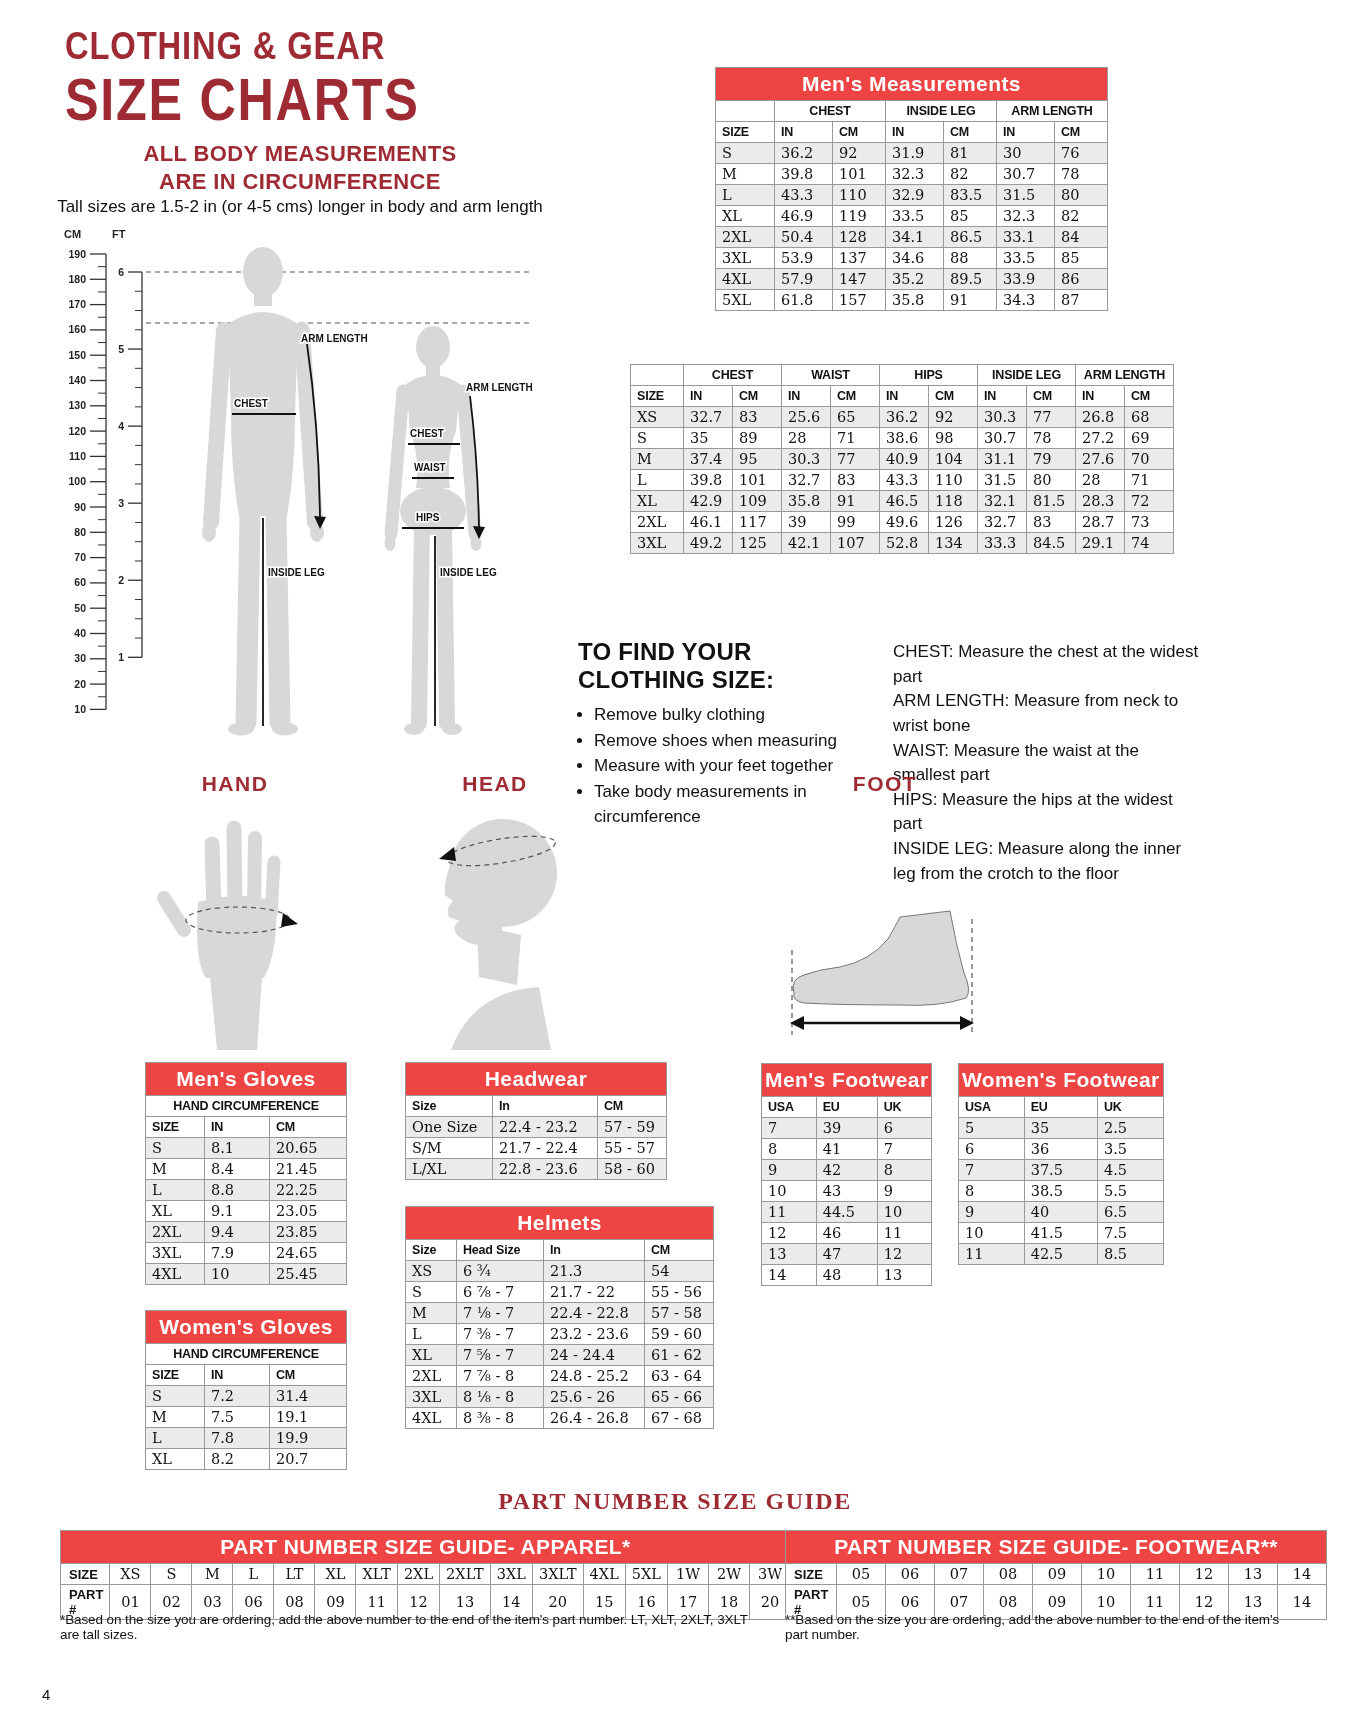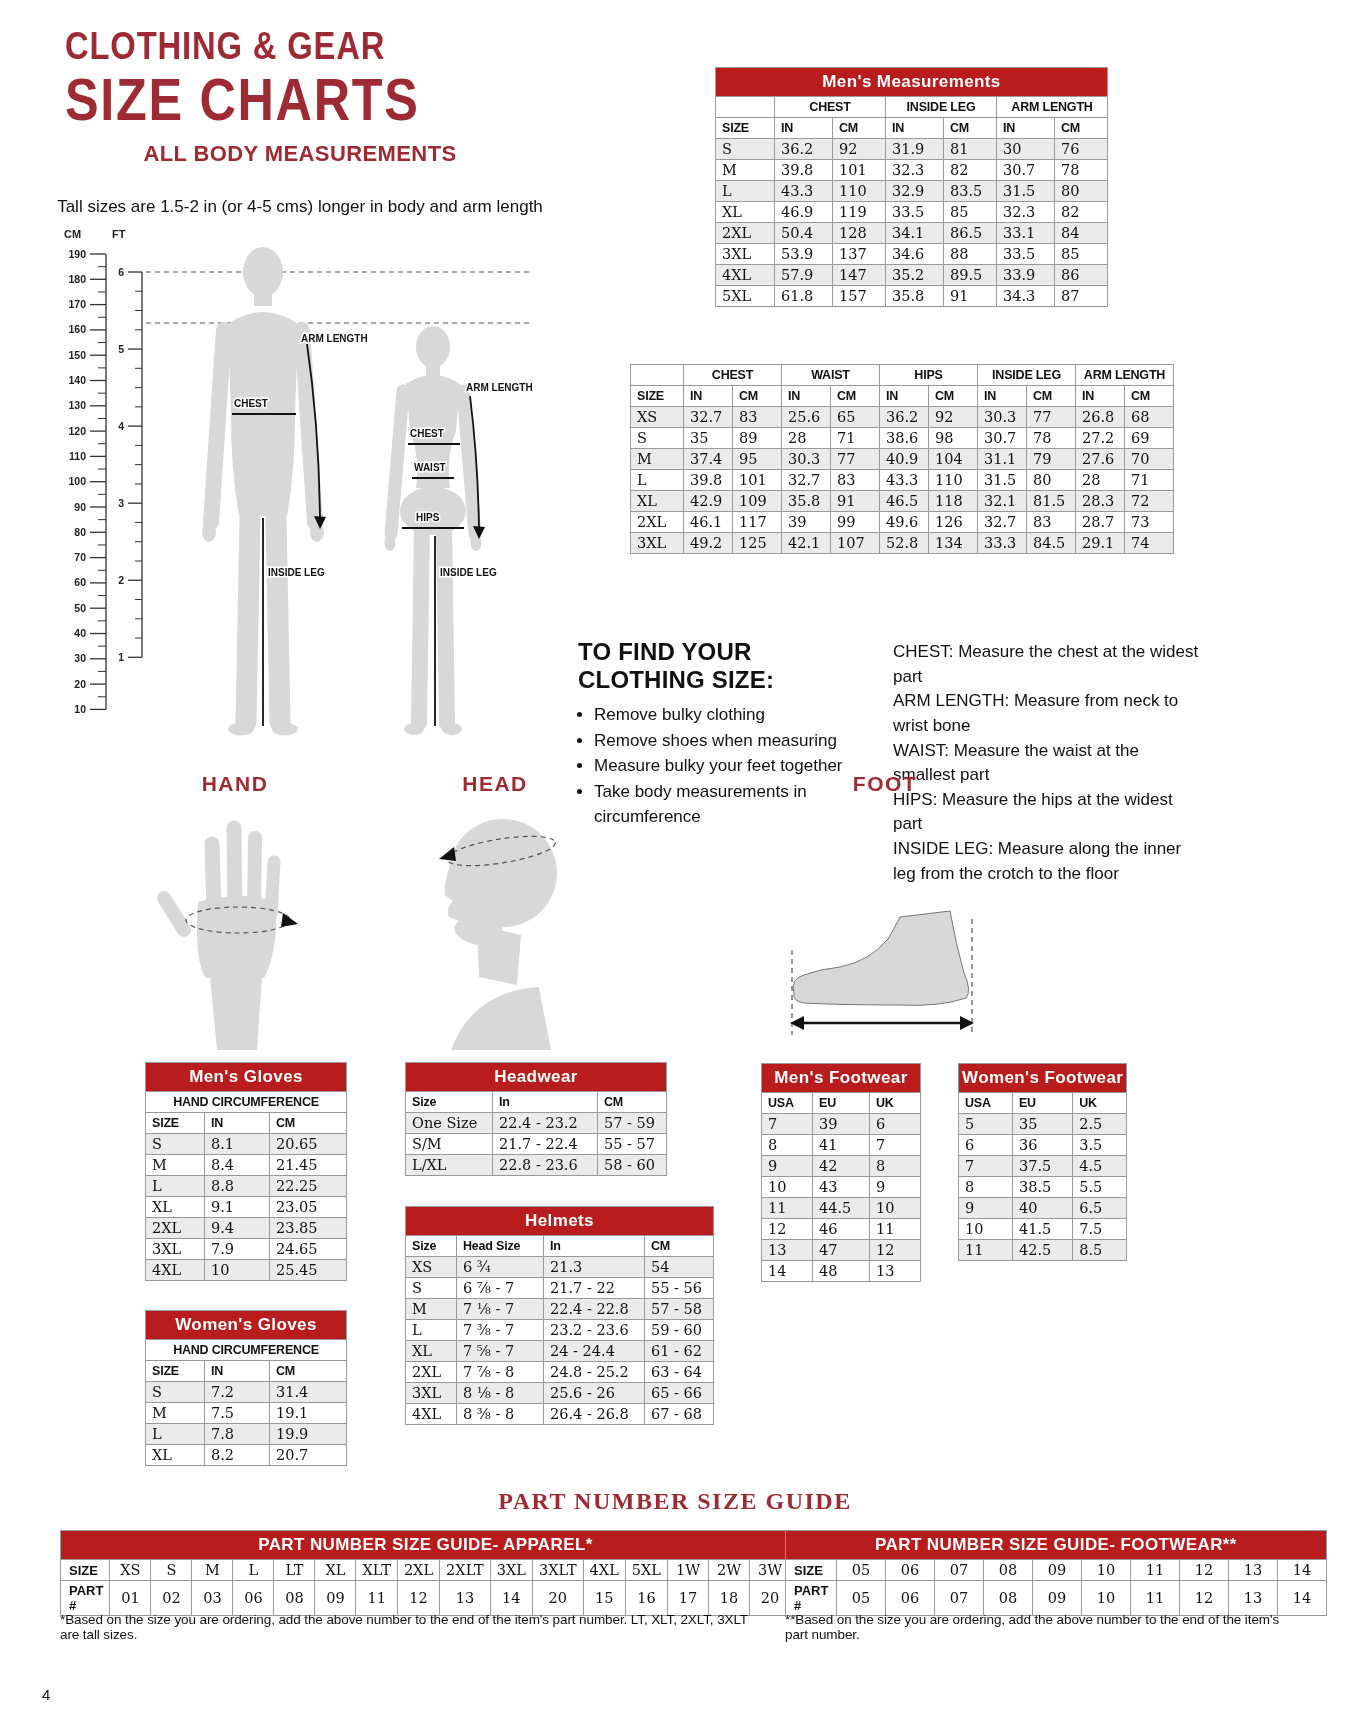--- a/index.html
+++ b/index.html
@@ -19,21 +19,21 @@
   .pn-heading{color:#9e2b33;font-weight:bold;font-size:24px;text-align:center;letter-spacing:1.5px;font-family:Liberation Serif, serif;}
 
   
   .find-heading{font-size:24px;font-weight:bold;letter-spacing:.2px;}
   ul.find-list{margin:8px 0 0 16px;padding:0;font-size:17px;line-height:1.5;}
   ul.defs{list-style:none;margin:0;padding:0;font-size:17px;line-height:1.45;}
 
   
   table.tbl{border-collapse:collapse;background:#fff;}
   .tbl th,.tbl td{border:1px solid #999;}
-  .tbl tr.t-title th{background:#b91c1c;color:#fff;font-size:17px;font-weight:bold;text-align:center;padding:4px 3px;letter-spacing:.4px;}
+  .tbl tr.t-title th{background:#ef4444;color:#fff;font-size:21px;font-weight:bold;text-align:center;padding:4px 3px;letter-spacing:.4px;}
   .tbl tr.t-head th{font-size:12.5px;font-weight:bold;text-align:left;padding:3px 6px;letter-spacing:-.2px;background:#fff;}
   .tbl tr.t-head th.c{text-align:center;}
   .tbl tr.t-row td{font-family:"DejaVu Serif",serif;font-size:14.5px;padding:2px 6px;}
   .tbl tr.shade td{background:#ebebeb;}
 
   #mens-table .t-row td{min-width:40px;}
   #mens-table .t-row td:first-child{min-width:46px;}
   #mens-table .t-row td:nth-child(2),#mens-table .t-row td:nth-child(4),#mens-table .t-row td:nth-child(6){min-width:45px;}
 
   #womens-table .t-row td{min-width:36px;}
@@ -79,20 +79,21 @@
 </head>
 <body>
 
 <div class="abs page-title" style="left:65px;top:26px;">
   <div><span class="t1">CLOTHING &amp; GEAR</span></div>
   <div><span class="t2">SIZE CHARTS</span></div>
 </div>
 
 <div class="abs subtitle" style="left:100px;top:140px;width:400px;">
   <div>ALL BODY MEASUREMENTS</div>
+  <div>ARE IN CIRCUMFERENCE</div>
 </div>
 
 <div class="abs tall-note" style="left:55px;top:197px;width:490px;">Tall sizes are 1.5-2 in (or 4-5 cms) longer in body and arm length</div>
 
 <svg class="abs" style="left:58px;top:226px;" width="490" height="527" viewBox="0 0 490 527">
 
   <text class="ruler-cap" x="6" y="12">CM</text>
   <text class="ruler-cap" x="54" y="12">FT</text>
 
   <g id="ruler-group">
@@ -454,21 +455,21 @@
         </tr>
       </tbody>
     </table>
 </div>
 
 <div class="abs" style="left:578px;top:638px;width:305px;">
   <div class="find-heading">TO FIND YOUR CLOTHING SIZE:</div>
   <ul class="find-list">
       <li>Remove bulky clothing</li>
       <li>Remove shoes when measuring</li>
-      <li>Measure bulky your feet together</li>
+      <li>Measure with your feet together</li>
       <li>Take body measurements in circumference</li>
     </ul>
 </div>
 
 <div class="abs" style="left:893px;top:640px;width:312px;">
   <ul class="defs">
       <li>CHEST: Measure the chest at the widest part</li>
       <li>ARM LENGTH: Measure from neck to wrist bone</li>
       <li>WAIST: Measure the waist at the smallest part</li>
       <li>HIPS: Measure the hips at the widest part</li>

